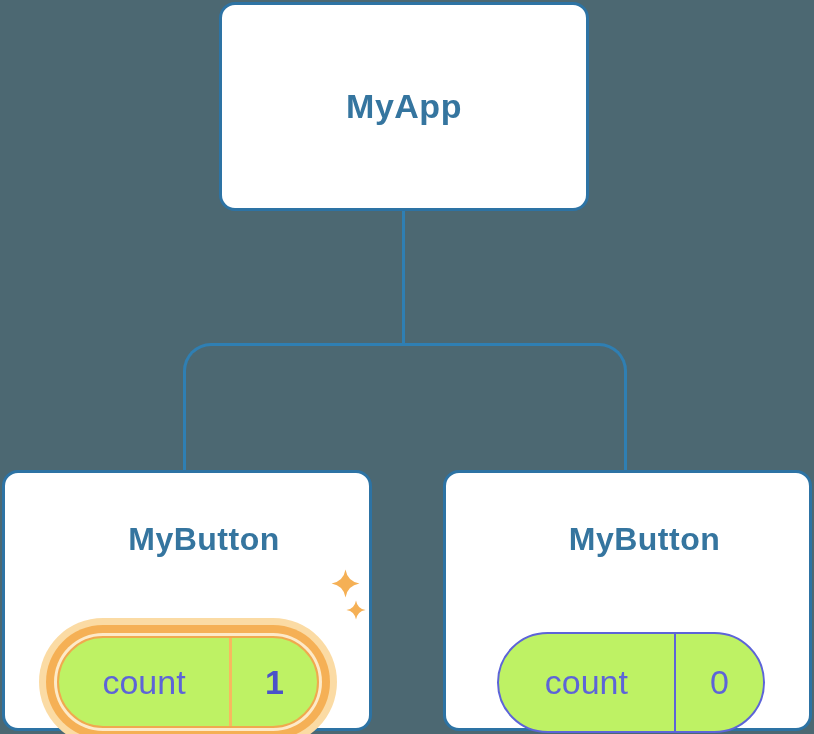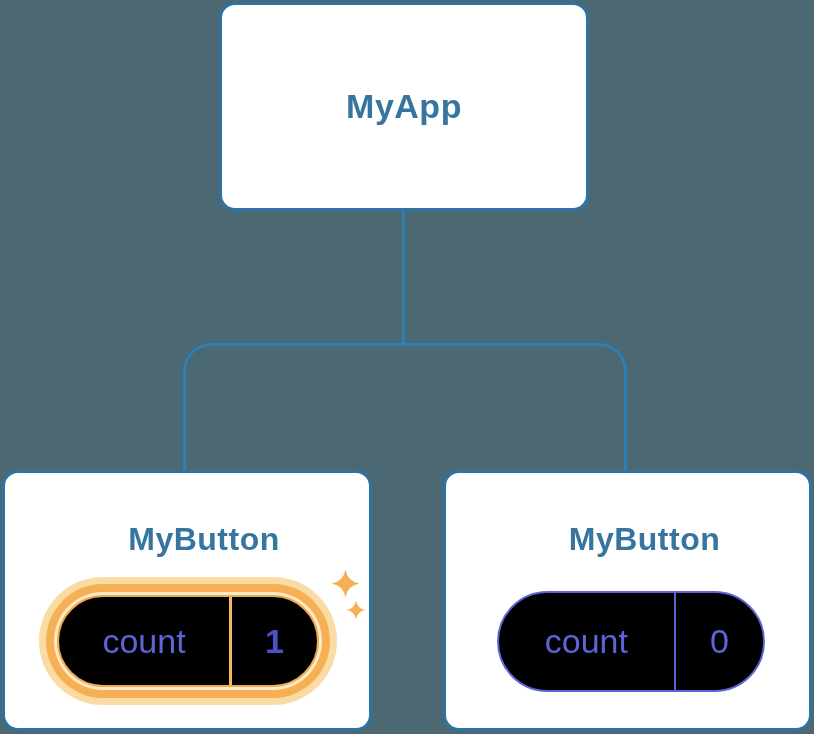--- a/index.html
+++ b/index.html
@@ -83,22 +83,23 @@
     top: 470px;
     width: 369px;
     height: 261px;
   }
   .pill {
     position: absolute;
     display: flex;
     align-items: stretch;
     box-sizing: border-box;
     border-radius: 999px;
-    background: #000000;
+    background: #bef264;
     overflow: hidden;
+    margin-top: 41px;
   }
   .pill-key, .pill-value {
     display: flex;
     align-items: center;
     justify-content: center;
     font-size: 34px;
   }
   .pill-key { flex: 2; }
   .pill-value { flex: 1; }
   .pill.active {

